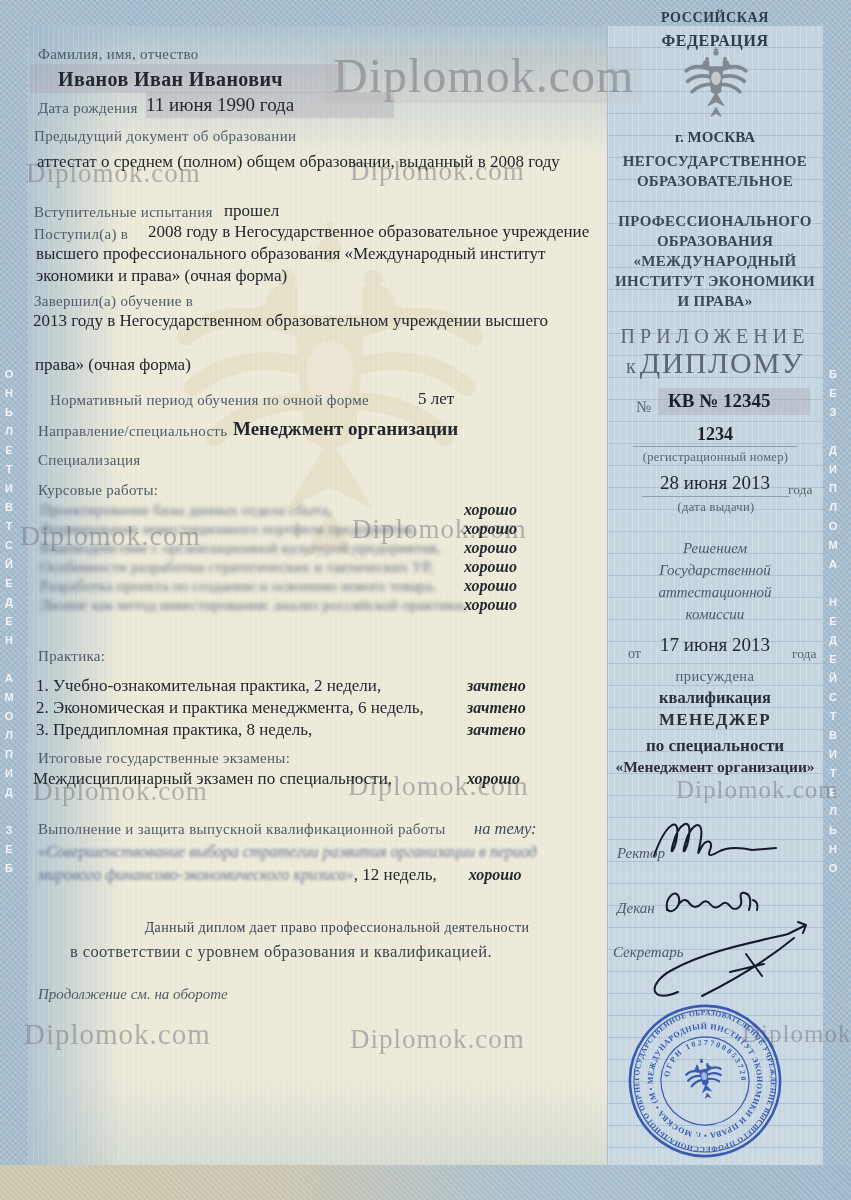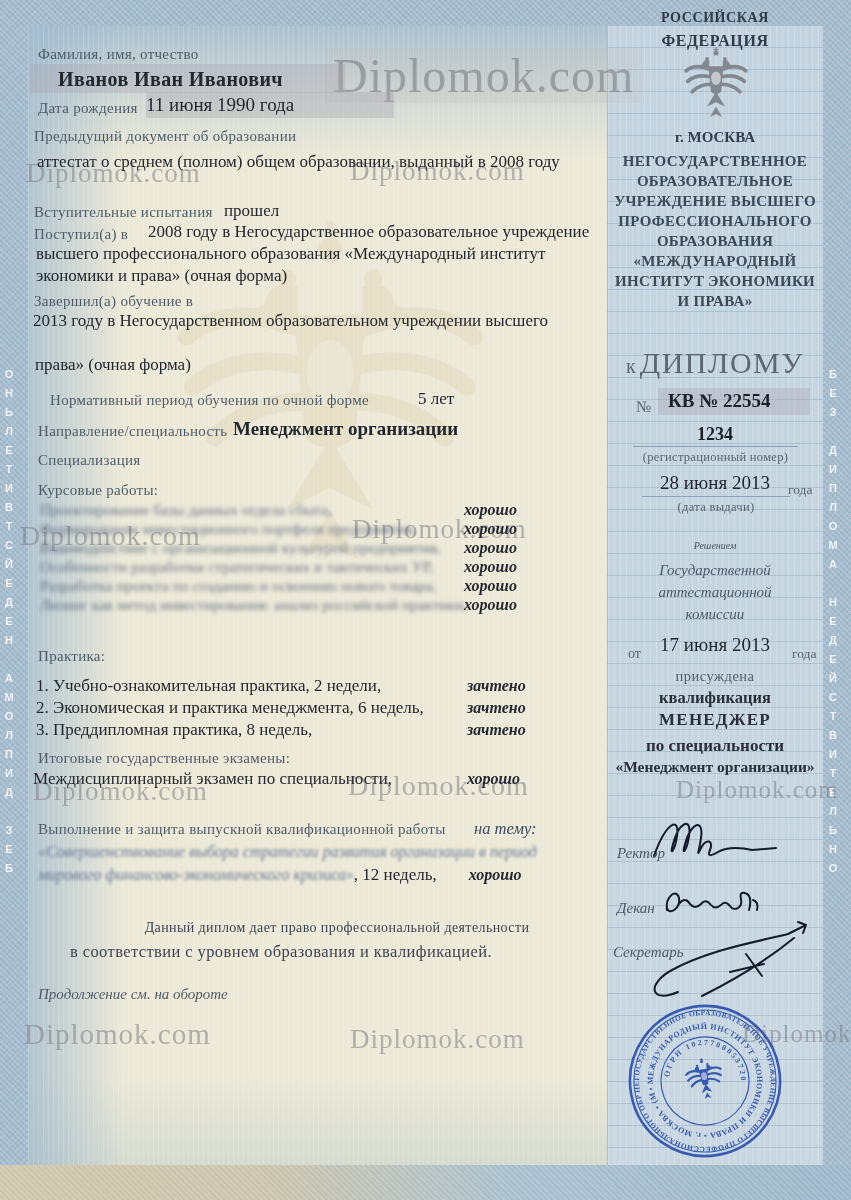--- a/index.html
+++ b/index.html
@@ -165,41 +165,41 @@
   <div class="abs rc" style="top:32px;font-weight:bold;font-size:16px;color:#2f3b47;letter-spacing:.6px">ФЕДЕРАЦИЯ</div>
 
   <svg class="abs" style="left:676px;top:44px;color:#82888f" width="80" height="82" viewBox="0 0 100 110">
       <use href="#eagle"></use>
     </svg>
 
   <div class="abs rc" style="top:129px;font-weight:bold;font-size:15px;color:#333f4c">г. МОСКВА</div>
 
   <div class="abs rc orgline" style="top:151px">НЕГОСУДАРСТВЕННОЕ</div>
   <div class="abs rc orgline" style="top:171px">ОБРАЗОВАТЕЛЬНОЕ</div>
-  <div class="abs rc orgline" style="top:191px">УЧРЕЖДЕНИЕ ВЫСШЕГО</div>
   <div class="abs rc orgline" style="top:211px">ПРОФЕССИОНАЛЬНОГО</div>
   <div class="abs rc orgline" style="top:231px">ОБРАЗОВАНИЯ</div>
   <div class="abs rc orgline" style="top:251px">«МЕЖДУНАРОДНЫЙ</div>
   <div class="abs rc orgline" style="top:271px">ИНСТИТУТ ЭКОНОМИКИ</div>
   <div class="abs rc orgline" style="top:291px">И ПРАВА»</div>
 
+  <div class="abs rc" style="top:325px;font-size:20px;letter-spacing:5px;color:#5d6773">ПРИЛОЖЕНИЕ</div>
   <div class="abs rc" style="top:346px;color:#5d6773"><span style="font-size:20px">к</span> <span style="font-size:30px;letter-spacing:1.5px">ДИПЛОМУ</span></div>
 
   <div class="abs" style="left:636px;top:398px;font-size:16px;color:#5d6773">№</div>
   <div class="abs band" style="left:658px;top:388px;width:152px;height:27px"></div>
-  <div class="abs" style="left:668px;top:390px;font-weight:bold;font-size:19px;color:#1c2027">КВ № 22554</div>
+  <div class="abs" style="left:668px;top:390px;font-weight:bold;font-size:19px;color:#1c2027">КВ № 12345</div>
 
   <div class="abs rc" style="top:424px;font-weight:bold;font-size:18px;color:#1c2027">1234</div>
   <div class="abs caption" style="left:633px;top:446px;width:165px;text-align:center;border-top:1px solid rgba(95,115,140,.55);padding-top:3px">(регистрационный номер)</div>
 
   <div class="abs rc" style="top:472px;font-size:19px;color:#23272e">28 июня 2013</div>
   <div class="abs" style="left:788px;top:482px;font-size:13.5px;color:#57636e">года</div>
   <div class="abs caption" style="left:642px;top:496px;width:148px;text-align:center;border-top:1px solid rgba(95,115,140,.55);padding-top:3px">(дата выдачи)</div>
 
-  <div class="abs rc ital" style="top:540px;font-size:10px;color:#4b5866">Решением</div>
+  <div class="abs rc ital" style="top:540px;font-size:15px;color:#4b5866">Решением</div>
   <div class="abs rc ital" style="top:562px;font-size:15px;color:#4b5866">Государственной</div>
   <div class="abs rc ital" style="top:584px;font-size:15px;color:#4b5866">аттестационной</div>
   <div class="abs rc ital" style="top:606px;font-size:15px;color:#4b5866">комиссии</div>
 
   <div class="abs" style="left:628px;top:646px;font-size:14px;color:#57636e">от</div>
   <div class="abs rc" style="top:634px;font-size:19px;color:#23272e">17 июня 2013</div>
   <div class="abs" style="left:792px;top:646px;font-size:13.5px;color:#57636e">года</div>
 
   <div class="abs rc" style="top:668px;font-size:14.5px;color:#505c68;letter-spacing:.5px">присуждена</div>
   <div class="abs rc" style="top:688px;font-weight:bold;font-size:16.5px;color:#2a2f37">квалификация</div>

